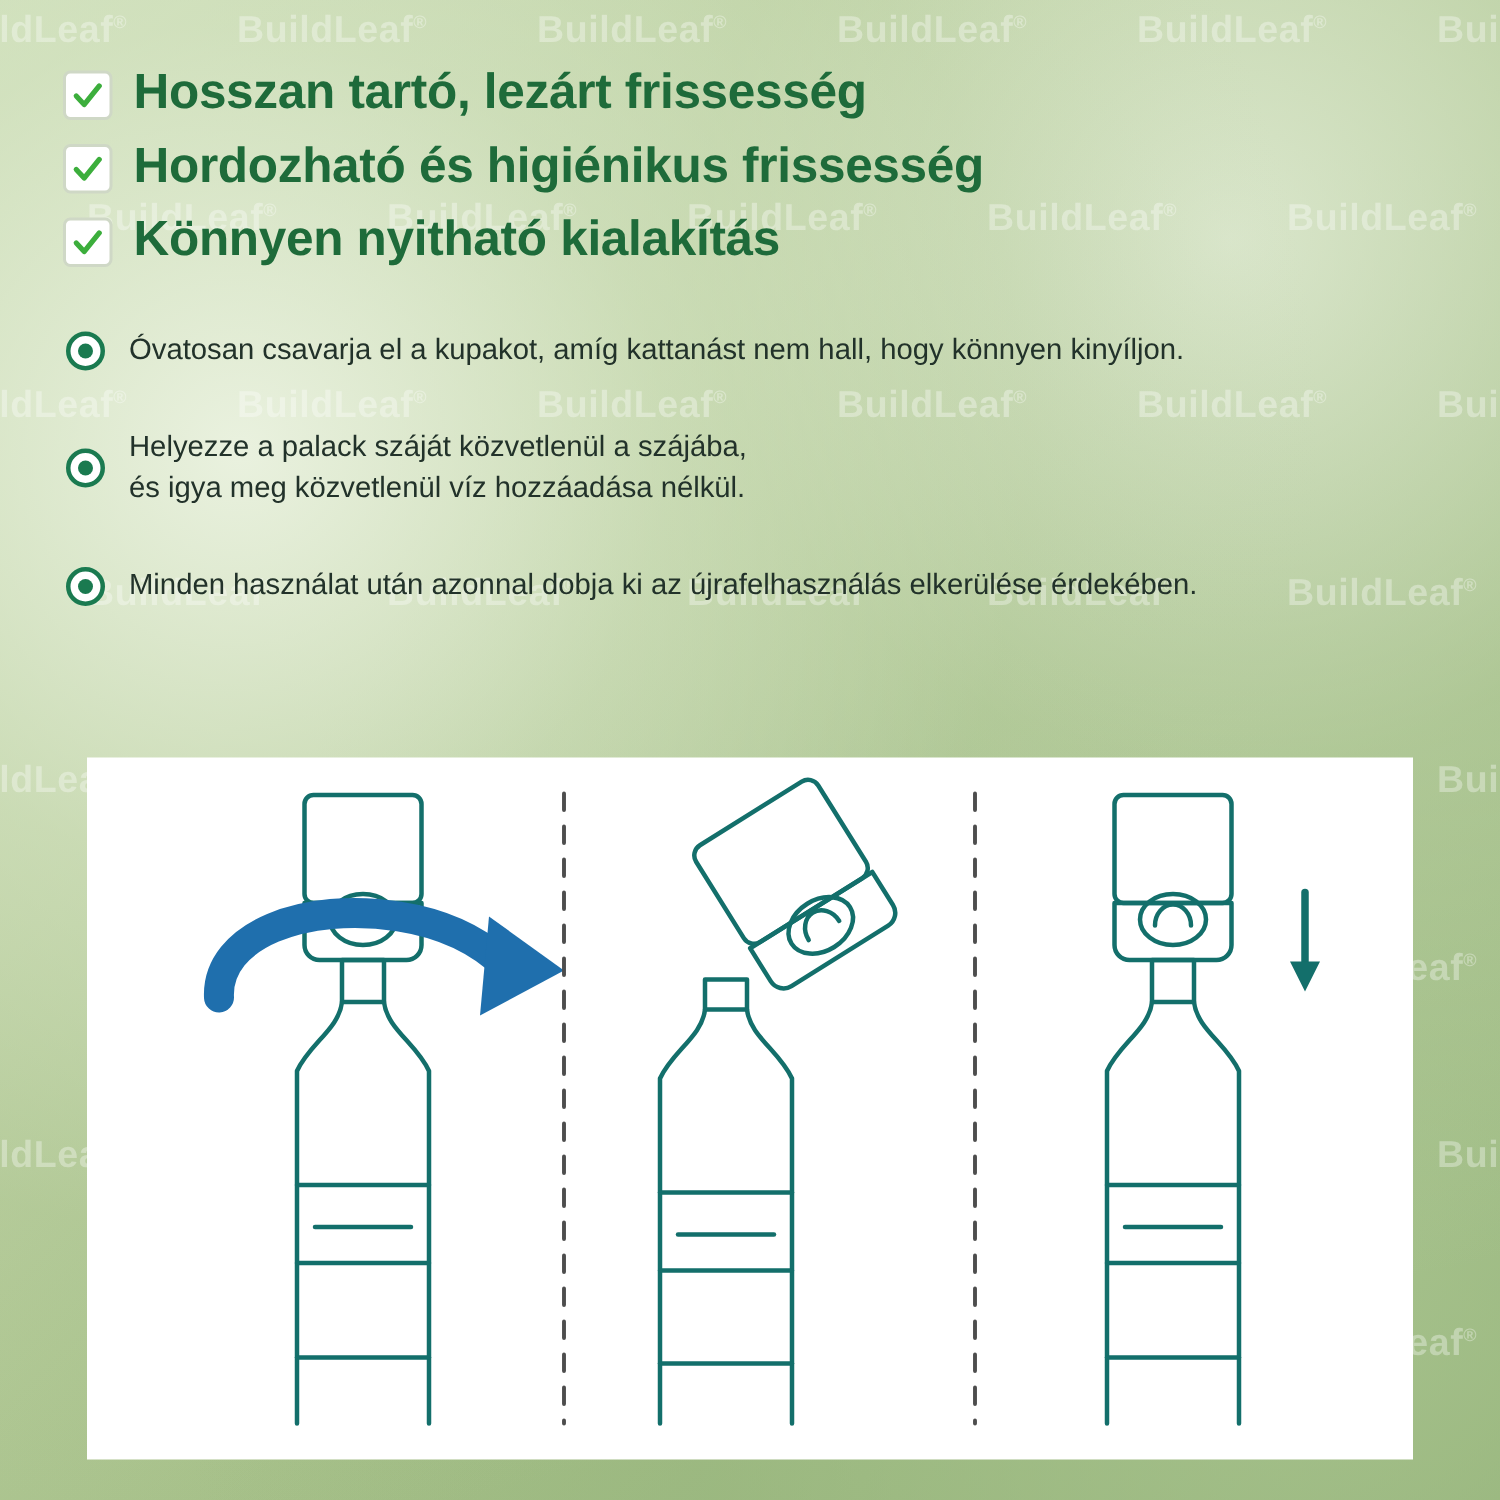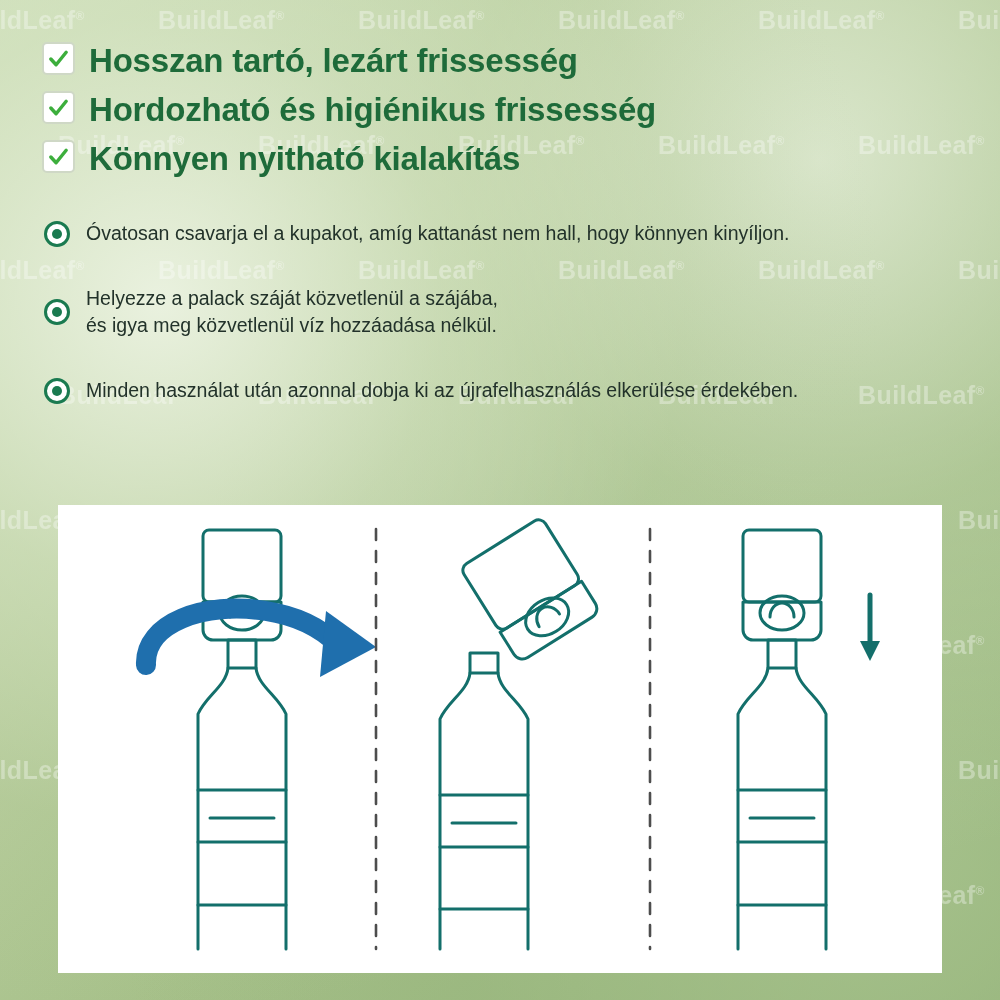--- a/index.html
+++ b/index.html
@@ -53,21 +53,21 @@
     padding: 0;
   }
 
   .headline-list {
     margin: 0;
     padding: 42px 0 0 42px;
     list-style: none;
   }
   .headline-row {
     display: flex;
-    align-items: flex-start;
+    align-items: flex-end;
     gap: 14px;
     margin-bottom: 11px;
   }
   .check-box {
     width: 33px;
     height: 33px;
     border-radius: 5px;
     background: #ffffff;
     border: 2px solid #cfd8c6;
     display: flex;

